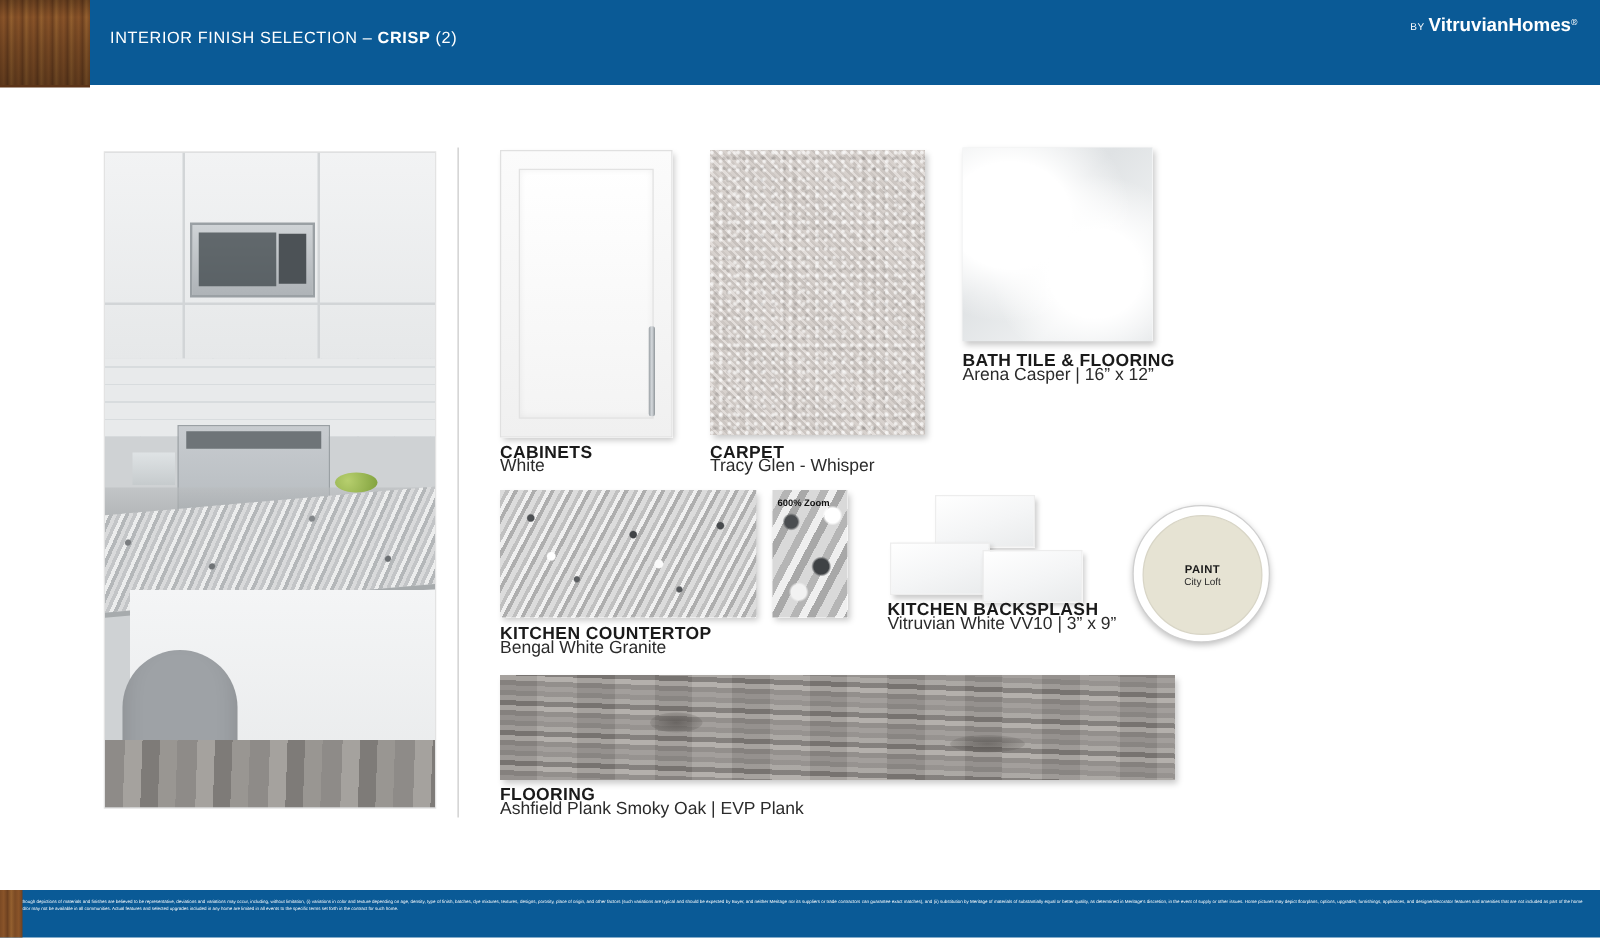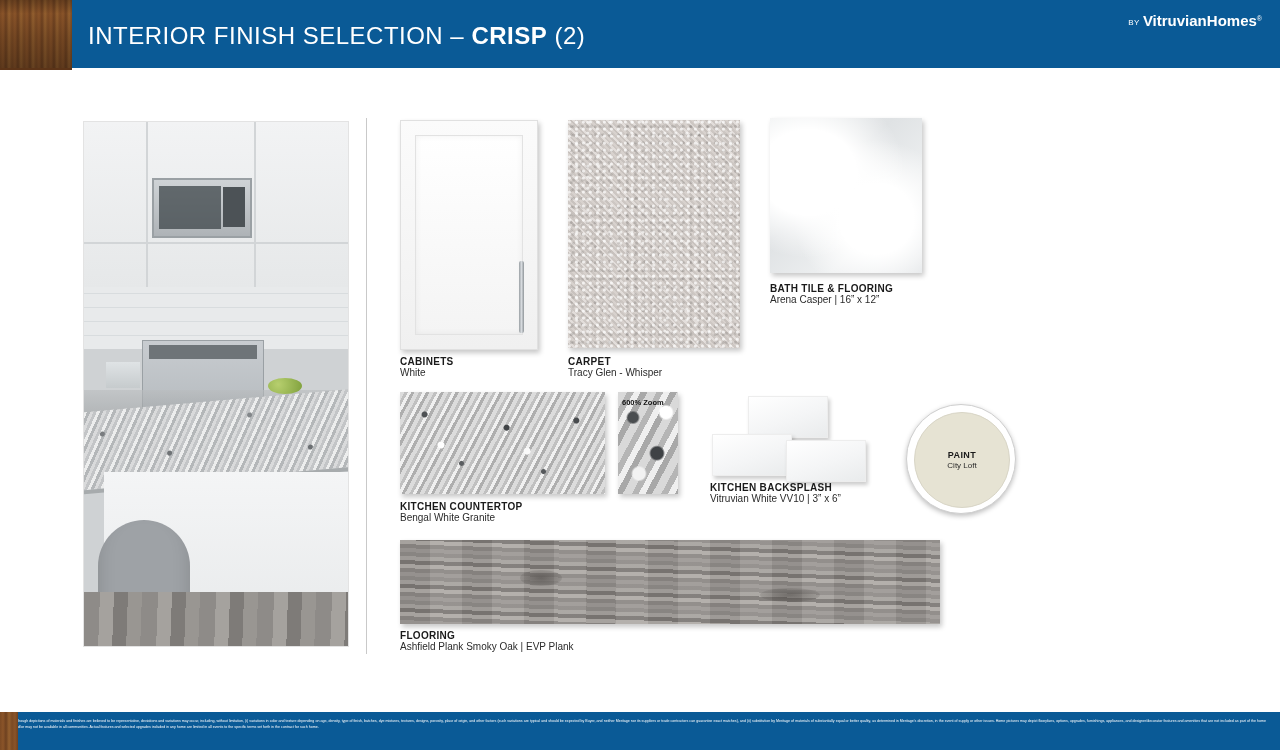--- a/index.html
+++ b/index.html
@@ -37,21 +37,21 @@
     position: absolute;
     left: 0; top: 0; right: 0; bottom: 0;
     background:
       linear-gradient(180deg, rgba(0,0,0,.25) 0%, rgba(0,0,0,0) 20%, rgba(0,0,0,.15) 55%, rgba(0,0,0,.3) 100%);
   }
   .header-title {
     position: absolute;
     left: 88px;
     top: 22px;
     color: #ffffff;
-    font-size: 24px;
+    font-size: 13px;
     letter-spacing: 0.5px;
     white-space: nowrap;
   }
   .header-title .t-light { font-weight: 400; }
   .header-title .t-bold { font-weight: 700; }
 
   .brand {
     position: absolute;
     right: 18px;
     top: 10px;
@@ -182,21 +182,21 @@
     background: linear-gradient(180deg,#dfe3e5,#c6cbcd);
   }
 
   
   .swatch {
     position: absolute;
     box-shadow: 2px 3px 5px rgba(0,0,0,.22);
   }
   .label {
     position: absolute;
-    font-size: 10px;
+    font-size: 14px;
     line-height: 11px;
     color: #1a1a1a;
   }
   .label .ttl {
     font-weight: 700;
     letter-spacing: .3px;
     display: block;
     text-transform: uppercase;
   }
   .label .sub {
@@ -433,21 +433,21 @@
   <span class="sub">Bengal White Granite</span>
 </div>
 
 <div class="backsplash-group">
   <div class="bs-tile bs1"></div>
   <div class="bs-tile bs2"></div>
   <div class="bs-tile bs3"></div>
 </div>
 <div class="label" style="left:710px; top:482px; width:230px;">
   <span class="ttl">KITCHEN BACKSPLASH</span>
-  <span class="sub">Vitruvian White VV10 | 3” x 6”</span>
+  <span class="sub">Vitruvian White VV10 | 3” x 9”</span>
 </div>
 
 <div class="paint-outer">
   <div class="paint-inner">
     <div class="p-ttl">PAINT</div>
     <div class="p-sub">City Loft</div>
   </div>
 </div>
 
 <div class="swatch flooring">

